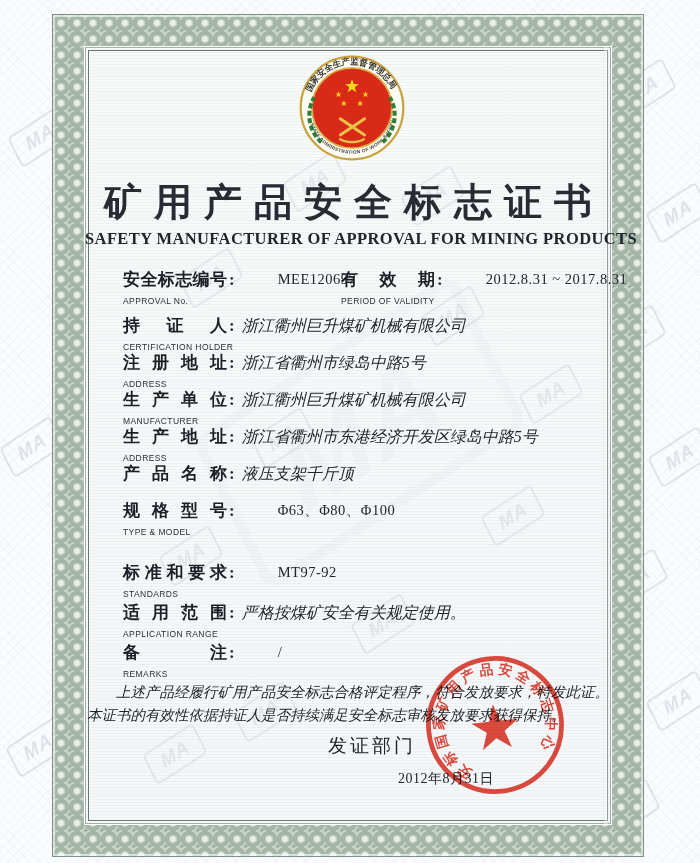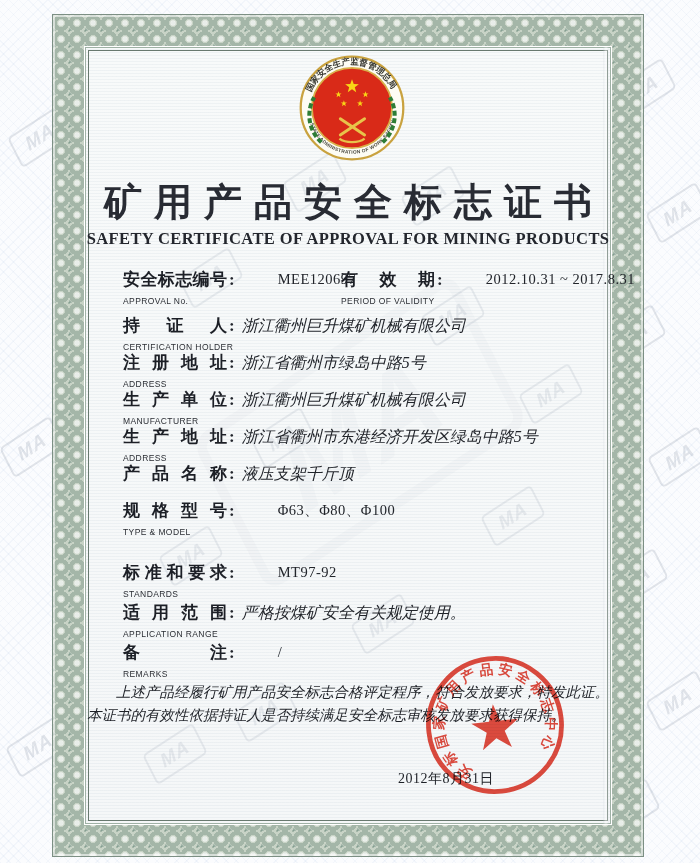--- a/index.html
+++ b/index.html
@@ -154,39 +154,39 @@
       <use href="#st" transform="translate(60,36)" fill="#f9d616"></use>
       <use href="#st" transform="translate(45,45) scale(0.45)" fill="#f9d616"></use>
       <use href="#st" transform="translate(75,45) scale(0.45)" fill="#f9d616"></use>
       <use href="#st" transform="translate(51,55) scale(0.45)" fill="#f9d616"></use>
       <use href="#st" transform="translate(69,55) scale(0.45)" fill="#f9d616"></use>
       <path d="M47 72 L74 90 M74 72 L47 90" stroke="#e8c44a" stroke-width="3.2" stroke-linecap="round"></path>
       <path d="M46 94 A 17 9 0 0 0 74 94" fill="none" stroke="#e8c44a" stroke-width="2.6"></path>
     </svg>
 
     <div class="title-zh">矿用产品安全标志证书</div>
-    <div class="title-en">SAFETY CERTIFICATE OF APPROVAL FOR MINING PRODUCTS</div>
+    <div class="title-en">SAFETY MANUFACTURER OF APPROVAL FOR MINING PRODUCTS</div>
 
     <div class="fields">
 
       <div class="frow" style="top:222px">
         <div class="dual">
           <div class="g1">
             <div class="fmain">
               <span class="zl">安全标志编号</span>
                 <span class="colon">:</span>
               <span class="fval mono">MEE120697</span>
             </div>
             <div class="fen">APPROVAL No.</div>
           </div>
           <div class="g2">
             <div class="fmain">
               <span class="zl zl-v">有效期</span>
                 <span class="colon">:</span>
-              <span class="fval mono">2012.10.31 ~ 2017.8.31</span>
+              <span class="fval mono">2012.8.31 ~ 2017.8.31</span>
             </div>
             <div class="fen">PERIOD OF VALIDITY</div>
           </div>
         </div>
       </div>
 
       <div class="frow" style="top:268px">
         <div class="fmain">
           <span class="zl">持证人</span>
             <span class="colon">:</span>
@@ -264,20 +264,21 @@
           <span class="fval mono">/</span>
         </div>
         <div class="fen">REMARKS</div>
       </div>
 
     </div>
 
     <div class="declaration">上述产品经履行矿用产品安全标志合格评定程序，符合发放要求，特发此证。本证书的有效性依据持证人是否持续满足安全标志审核发放要求获得保持。</div>
 
     <div class="issuer">
+      <div class="issuer-zh">发证部门</div>
     </div>
     <div class="issue-date">2012年8月31日</div>
 
     <svg class="stamp" viewBox="0 0 160 160">
       <circle cx="80" cy="80" r="70" fill="none" stroke="#e0382a" stroke-width="5"></circle>
       <polygon points="80,58 85.9,75.9 104.7,76 89.5,87.1 95.3,105 80,94 64.7,105 70.5,87.1 55.3,76 74.1,75.9" fill="#e0382a"></polygon>
       <defs>
         <path id="sealArc" d="M 57.2 128.9 A 54 54 0 1 1 102.8 128.9" fill="none"></path>
       </defs>
       <text font-family="Liberation Serif, serif" font-size="14.5" font-weight="bold" fill="#e0382a" letter-spacing="4">

